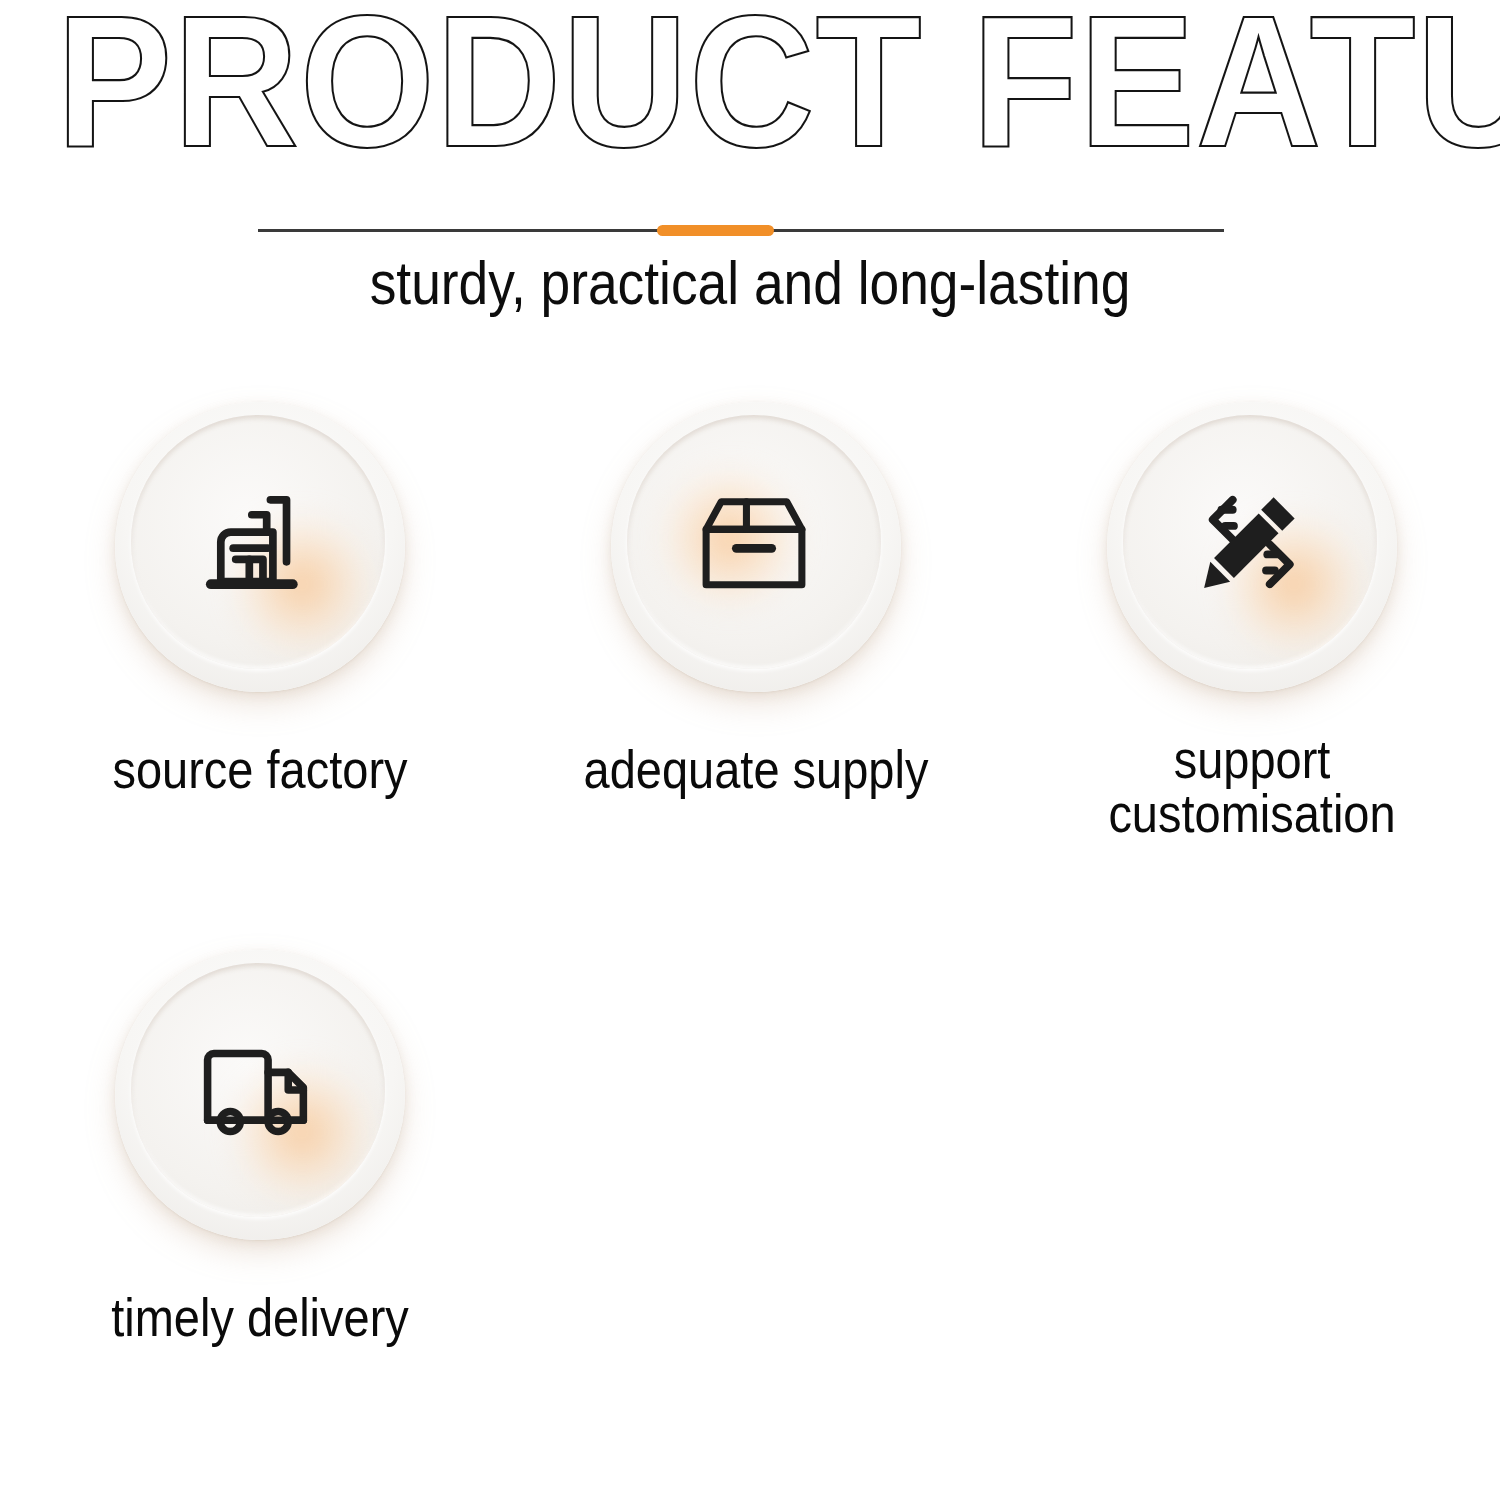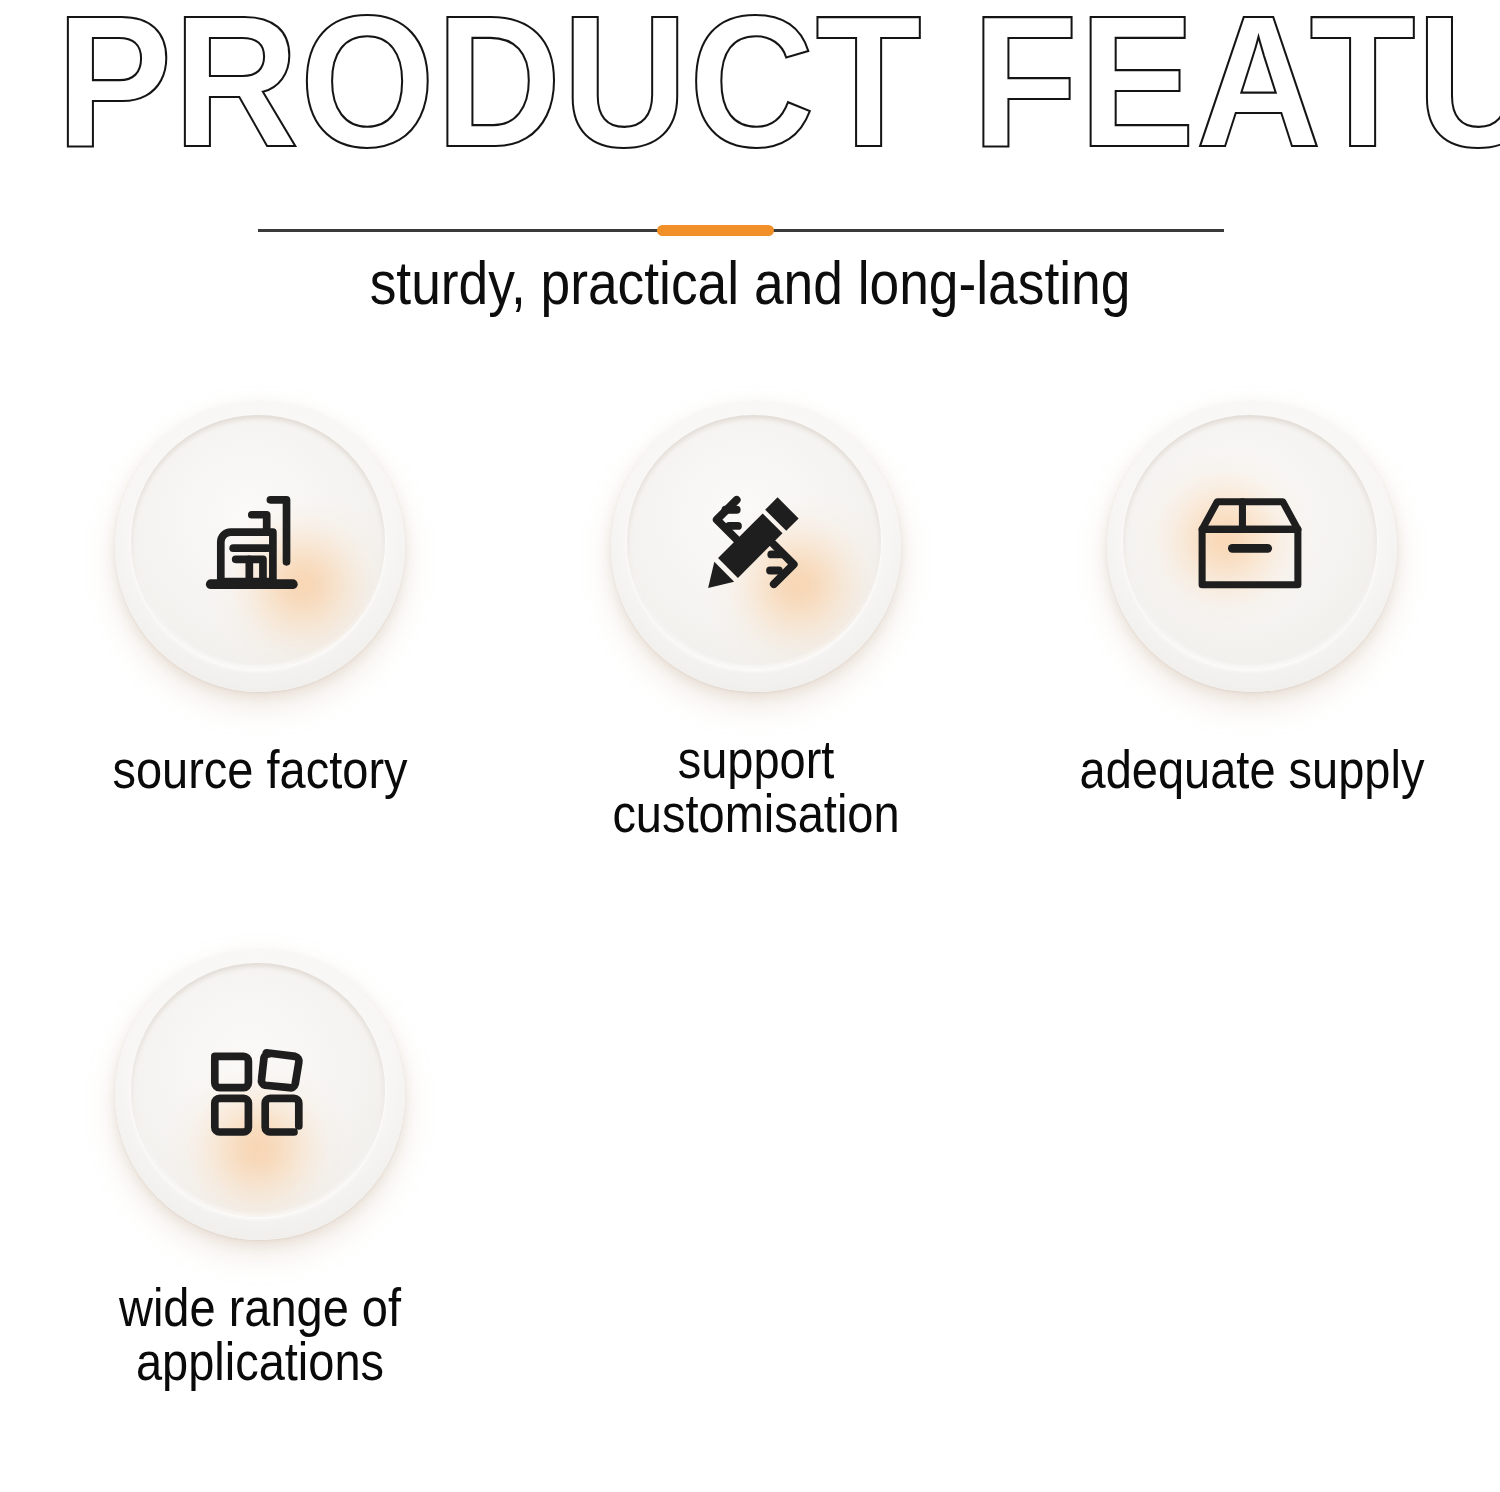--- a/index.html
+++ b/index.html
@@ -234,20 +234,37 @@
               <path d="M20 50 a8 8 0 0 1 8-8 h34 v40 H20 Z"></path>
               <path d="M30 55 h28"></path>
               <path d="M32 64 h22 v18"></path>
               <path d="M43 64 v18"></path>
               <path d="M12 84 h66" stroke-width="8"></path>
             </svg>
           </div>
         </div>
       </div>
       <div class="label">source factory</div>
+    </div>
+
+    <div class="cell">
+      <div class="badge">
+        <div class="badge-inner">
+          <div class="glow glow-c"></div>
+          <div class="icon-holder">
+            <svg width="126" height="126" viewBox="0 0 100 100" fill="none" stroke="#1e1e1e" stroke-width="5.6" stroke-linecap="round" stroke-linejoin="round">
+              <path d="M12 40 L24 18 H76 L88 40 Z"></path>
+              <path d="M12 40 H88 V84 H12 Z"></path>
+              <path d="M44 18 V40"></path>
+              <path d="M36 55 H64" stroke-width="7"></path>
+            </svg>
+          </div>
+        </div>
+      </div>
+      <div class="label">adequate supply</div>
     </div>
 
     <div class="cell">
       <div class="badge">
         <div class="badge-inner">
           <div class="glow glow-br"></div>
           <div class="icon-holder">
             <svg width="124" height="124" viewBox="0 0 100 100">
               <g fill="none" stroke="#1e1e1e" stroke-width="6.4" stroke-linecap="round" stroke-linejoin="round">
                 <path d="M36 16 L20 32 L36 48"></path>
@@ -266,52 +283,32 @@
           </div>
         </div>
       </div>
       <div class="label two-line">support
 customisation</div>
     </div>
 
     <div class="cell">
       <div class="badge">
         <div class="badge-inner">
-          <div class="glow glow-c"></div>
+          <div class="glow glow-br"></div>
           <div class="icon-holder">
-            <svg width="126" height="126" viewBox="0 0 100 100" fill="none" stroke="#1e1e1e" stroke-width="5.6" stroke-linecap="round" stroke-linejoin="round">
-              <path d="M12 40 L24 18 H76 L88 40 Z"></path>
-              <path d="M12 40 H88 V84 H12 Z"></path>
-              <path d="M44 18 V40"></path>
-              <path d="M36 55 H64" stroke-width="7"></path>
+            <svg width="126" height="126" viewBox="0 0 100 100" fill="none" stroke="#1e1e1e" stroke-width="6" stroke-linecap="round" stroke-linejoin="round">
+              <path d="M10 26 a5 5 0 0 1 5-5 h38 a5 5 0 0 1 5 5 v48 H10 Z"></path>
+              <path d="M58 36 h16 l12 12 v26 H58"></path>
+              <path d="M74 36 v14 h12"></path>
+              <circle cx="28" cy="75" r="8"></circle>
+              <circle cx="66" cy="75" r="8"></circle>
+              <path d="M10 74 h8 M36 74 h22 M74 74 h12"></path>
             </svg>
           </div>
         </div>
       </div>
-      <div class="label">adequate supply</div>
+      <div class="label">timely delivery</div>
     </div>
 
 
-
-    <div class="cell">
-      <div class="badge">
-        <div class="badge-inner">
-          <div class="glow glow-bc"></div>
-          <div class="icon-holder">
-            <svg width="120" height="120" viewBox="0 0 100 100" fill="none" stroke="#1e1e1e" stroke-width="6.4" stroke-linecap="round" stroke-linejoin="round">
-              <path d="M14 22 h24 a4 4 0 0 1 4 4 v18 a4 4 0 0 1 -4 4 h-20
-                       a4 4 0 0 1 -4 -4 v-20"></path>
-              <path d="M57 19 l24 3 a4 4 0 0 1 3 5 l-3 18 a4 4 0 0 1 -5 3
-                       l-20 -2 a4 4 0 0 1 -3 -5 l2 -18 a4 4 0 0 1 4 -3 Z"></path>
-              <path d="M18 57 h20 a4 4 0 0 1 4 4 v20 a4 4 0 0 1 -4 4 h-20
-                       a4 4 0 0 1 -4 -4 v-20 a4 4 0 0 1 4 -4 Z"></path>
-              <path d="M84 80 v-19 a4 4 0 0 0 -4 -4 h-20 a4 4 0 0 0 -4 4 v20
-                       a4 4 0 0 0 4 4 h20"></path>
-            </svg>
-          </div>
-        </div>
-      </div>
-      <div class="label two-line">wide range of
-applications</div>
-    </div>
 
   </div>
 </div>
 
 </body></html>

